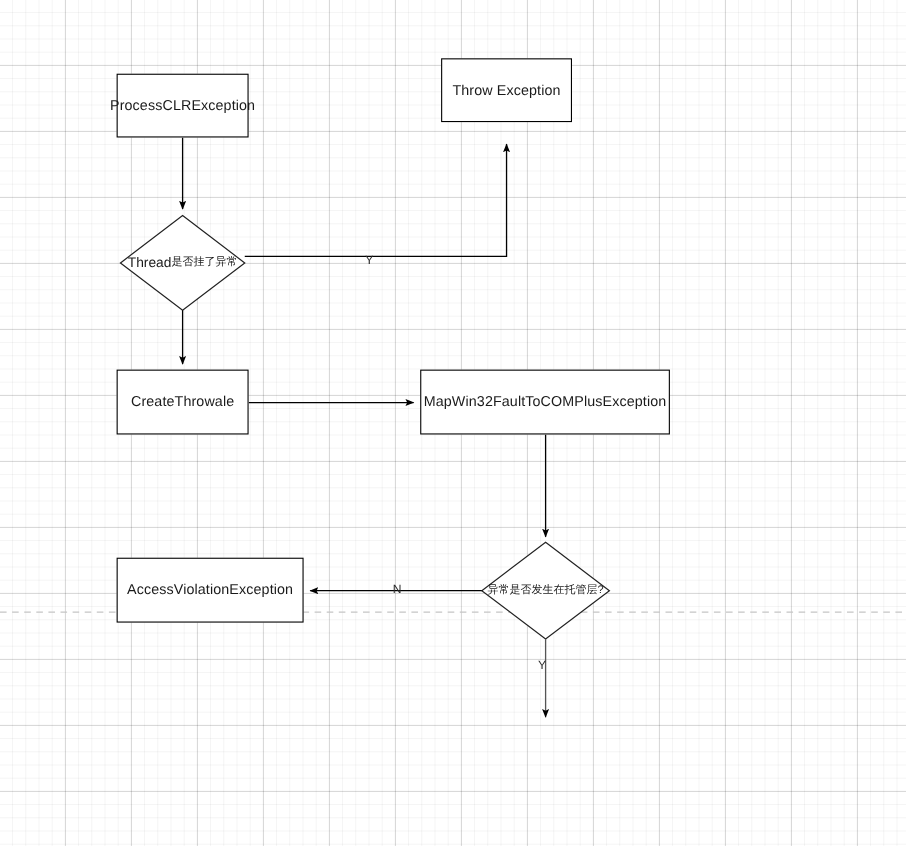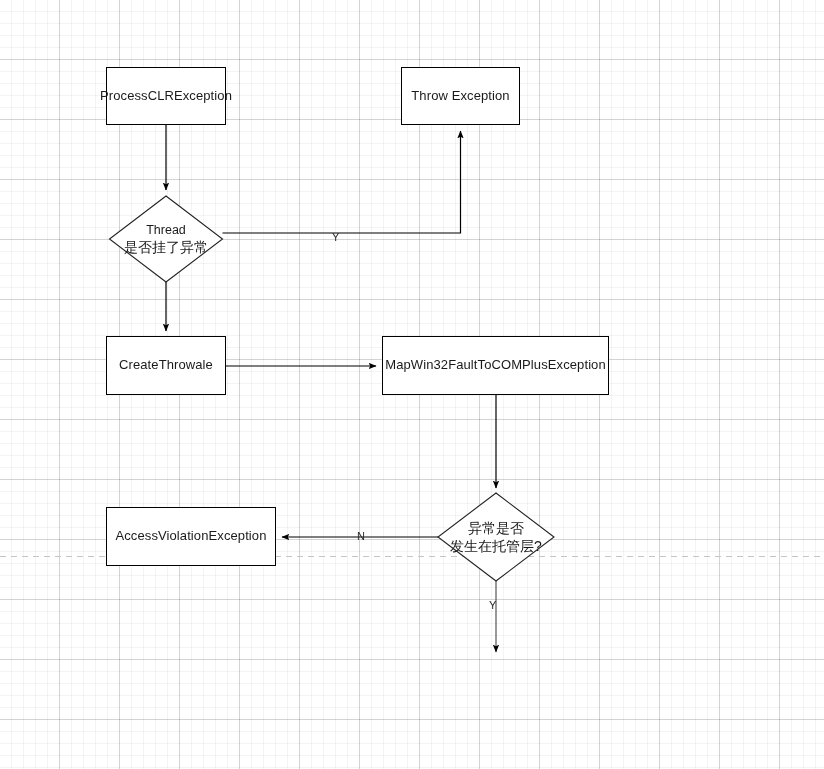--- a/index.html
+++ b/index.html
@@ -46,21 +46,21 @@
     color: #1a1a1a;
     font-size: 13px;
     line-height: 1.25;
     text-align: center;
     letter-spacing: 0.1px;
     white-space: nowrap;
   }
   .node-diamond-label {
     position: absolute;
     display: flex;
-    flex-direction: column;
+    flex-direction: row;
     align-items: center;
     justify-content: center;
     color: #1a1a1a;
     font-size: 12.5px;
     line-height: 1.32;
     text-align: center;
     pointer-events: none;
     white-space: nowrap;
   }
   .node-diamond-hit {
@@ -68,21 +68,21 @@
     background: transparent;
   }
   .edge-label {
     position: absolute;
     color: #2b2b2b;
     font-size: 11px;
     line-height: 1;
     background: transparent;
     white-space: nowrap;
   }
-  .cn { font-size: 14px; }
+  .cn { font-size: 10px; }
 </style>
 </head>
 <body>
 
 <div id="canvas">
 
   <svg class="diagram-svg" viewBox="0 0 824 769" xmlns="http://www.w3.org/2000/svg">
     <defs>
       <marker id="arrowhead" markerWidth="9" markerHeight="9" refX="7.4" refY="3.2" orient="auto" markerUnits="userSpaceOnUse">
         <path d="M0,0 L8,3.2 L0,6.4 L1.6,3.2 z" fill="#000000"></path>
@@ -107,21 +107,21 @@
 
     <path d="M438,537 L282,537" fill="none" stroke="#000000" stroke-width="1.2" marker-end="url(#arrowhead)"></path>
 
     <path d="M496,581 L496,652" fill="none" stroke="#555555" stroke-width="1.2" marker-end="url(#arrowhead)"></path>
   </svg>
 
   <div class="node-box" style="left:106px; top:67px; width:120px; height:58px;align-items:center;">
     <span>ProcessCLRException</span>
   </div>
 
-  <div class="node-box" style="left:401px; top:67px; width:119px; height:58px;">
+  <div class="node-box" style="left:401px; top:53px; width:119px; height:58px;">
     <span>Throw Exception</span>
   </div>
 
   <div class="node-box" style="left:106px; top:336px; width:120px; height:59px;">
     <span>CreateThrowale</span>
   </div>
 
   <div class="node-box" style="left:382px; top:336px; width:227px; height:59px;">
     <span>MapWin32FaultToCOMPlusException</span>
   </div>

